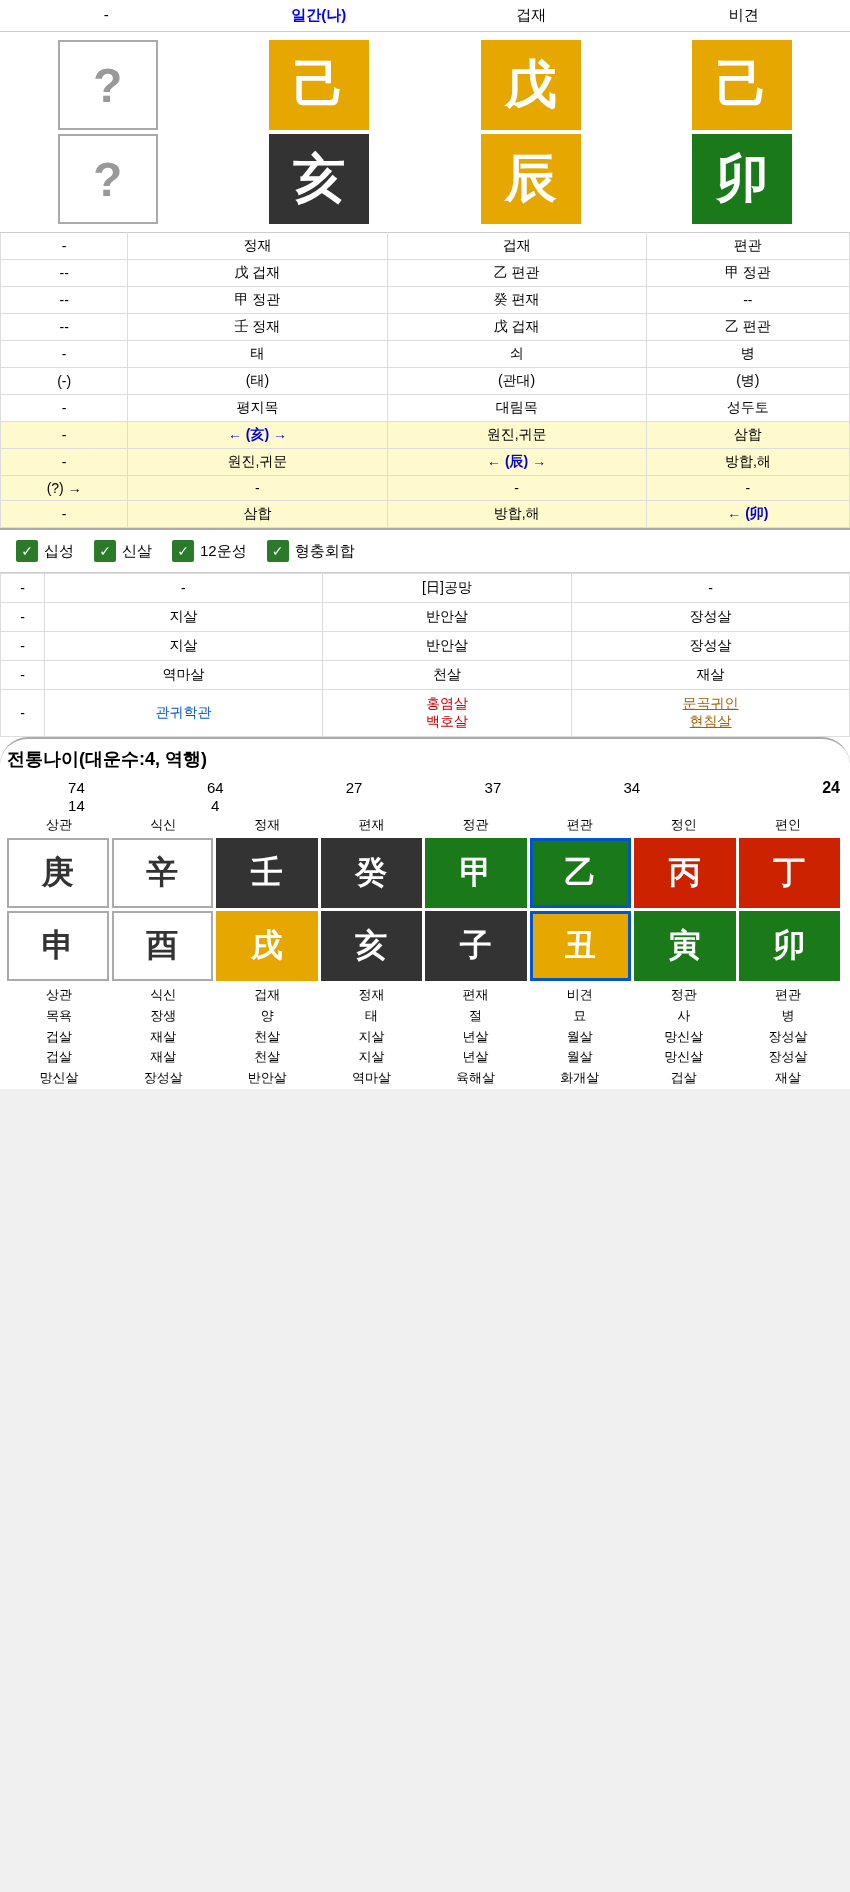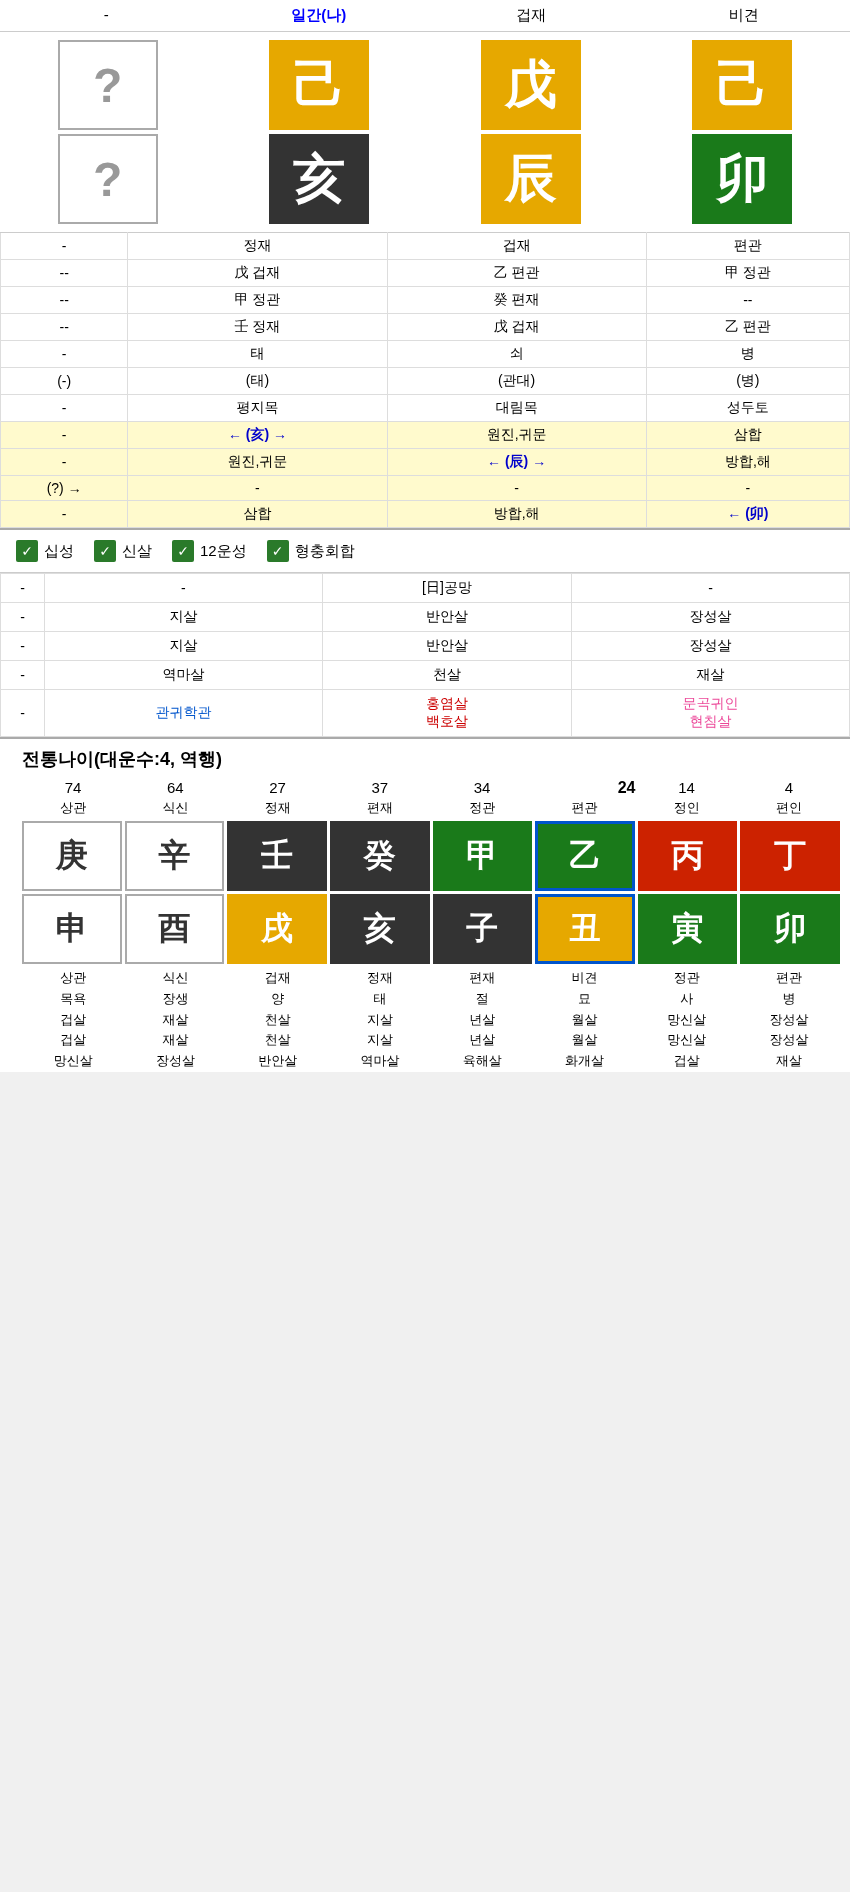--- a/index.html
+++ b/index.html
@@ -118,32 +118,33 @@
     .sal-table td {
       border: 1px solid #ddd;
       text-align: center;
       padding: 5px 2px;
       font-size: 14px;
     }
     .sal-table .blue-text { color: #0055cc; }
     
     .age-section {
       background: white;
-      padding: 8px 10px 0 22px;
+      padding: 8px 10px 0 7px;
       border-top: 2px solid #aaa;
+      border-radius: 28px;
     }
     .age-title {
       font-size: 18px;
       font-weight: bold;
       margin-bottom: 8px;
     }
     
     .age-header-row {
       display: grid;
-      grid-template-columns: repeat(8, 1fr);
+      grid-template-columns: repeat(6, 1fr);
       text-align: center;
       margin-bottom: 2px;
     }
     .age-header-row .age-num {
       font-size: 15px;
       font-weight: normal;
     }
     .age-header-row .age-num.bold { font-weight: bold; font-size: 16px; text-align: right; }
     .age-sibo-row {
       display: grid;
@@ -361,21 +362,21 @@
         <tr>
           <td>-</td>
           <td>역마살</td>
           <td>천살</td>
           <td>재살</td>
         </tr>
         <tr>
           <td>-</td>
           <td class="blue-text">관귀학관</td>
           <td style="color: rgb(204, 0, 0);">홍염살<br>백호살</td>
-          <td style="color: #ec4899;">문곡귀인<br>현침살</td>
+          <td style="color: #a16207; text-decoration: underline;">문곡귀인<br>현침살</td>
         </tr>
       </tbody>
   </table>
 
   <div class="age-section">
     <div class="age-title">전통나이(대운수:4, 역행)</div>
 
     <div class="age-header-row" id="age-numbers-row">
         <div class="age-num">74</div>
         <div class="age-num">64</div>

